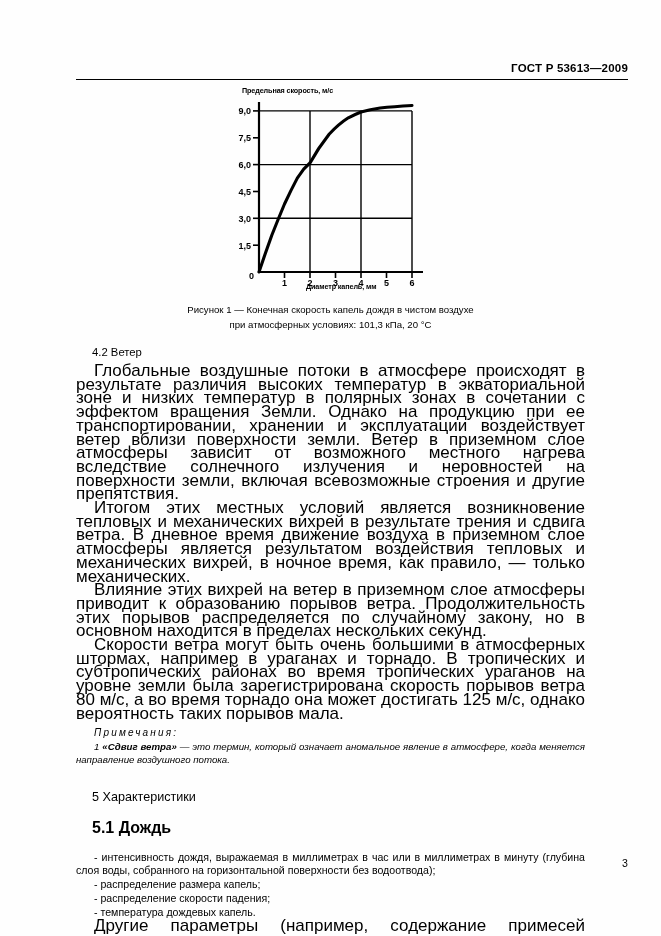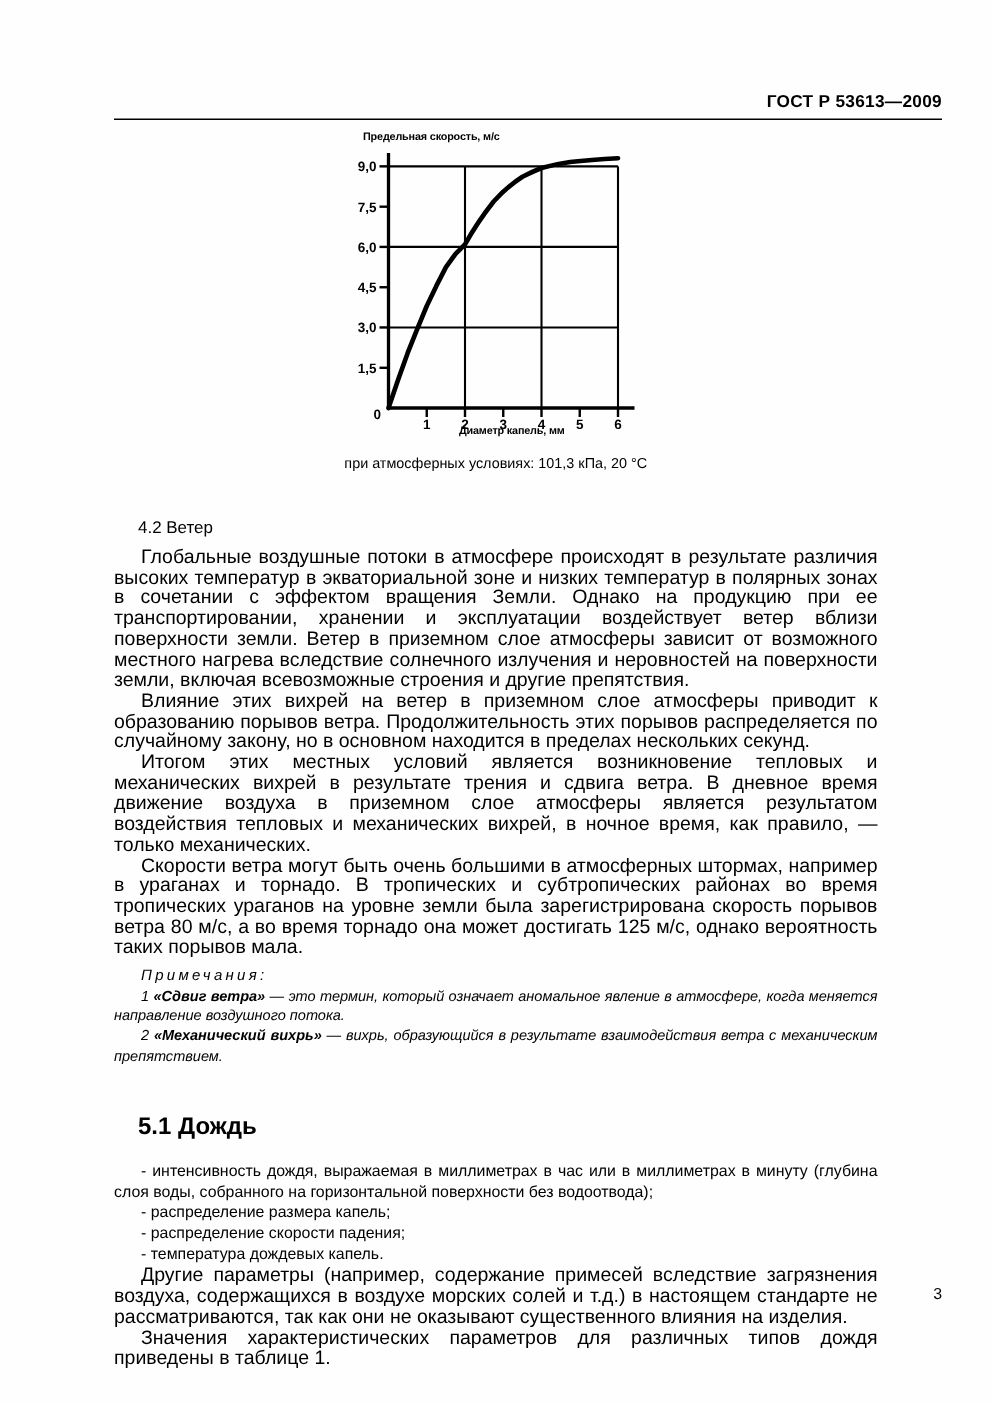--- a/index.html
+++ b/index.html
@@ -101,21 +101,21 @@
     font-size: 12.6px;
     padding-left: 16px;
   }
   h3.subsec {
     font-size: 16px;
     font-weight: bold;
     margin: 0 0 5px 0;
     padding-left: 16px;
   }
   p.t {
-    font-size: 13px;
+    font-size: 17px;
     line-height: 13.7px;
     margin: 0;
     text-align: justify;
     text-indent: 18px;
     hyphens: manual;
   }
   p.bullet {
     font-size: 10.6px;
     line-height: 13.7px;
     margin: 0;
@@ -236,44 +236,42 @@
                C 84.4,65.3 90.8,56.3 97.1,48.3
                C 103.5,41.3 109.9,35.9 116.3,31.8
                C 122.6,28.6 129,26.0 129,26.0
                C 135.4,24.2 141.8,22.9 148.1,22.0
                C 161,20.6 173,19.9 180,19.5" stroke="#000" stroke-width="3.1" fill="none" stroke-linecap="round" stroke-linejoin="round"></path>
     </svg>
     <div class="x-axis-title">Диаметр капель, мм</div>
   </div>
 
   <div class="caption">
+    <div>Рисунок 1 — Конечная скорость капель дождя в чистом воздухе</div>
     <div>при атмосферных условиях: 101,3 кПа, 20 °С</div>
   </div>
 
   <div class="body">
 
     <h2 class="sec">4.2  Ветер</h2>
     <p class="t">Глобальные воздушные потоки в атмосфере происходят в результате различия высоких температур в экваториальной зоне и низких температур в полярных зонах в сочетании с эффектом вращения Земли. Однако на продукцию при ее транспортировании, хранении и эксплуатации воздействует ветер вблизи поверхности земли. Ветер в приземном слое атмосферы зависит от возможного местного нагрева вследствие солнечного излучения и неровностей на поверхности земли, включая всевозможные строения и другие препятствия.</p>
+    <p class="t">Итогом этих местных условий является возникновение тепловых и механических вихрей в результате трения и сдвига ветра. В дневное время движение воздуха в приземном слое атмосферы является результатом воздействия тепловых и механических вихрей, в ночное время, как правило, — только механических.</p>
     <p class="t">Влияние этих вихрей на ветер в приземном слое атмосферы приводит к образованию порывов ветра. Продолжительность этих порывов распределяется по случайному закону, но в основном находится в пределах нескольких секунд.</p>
-    <p class="t">Итогом этих местных условий является возникновение тепловых и механических вихрей в результате трения и сдвига ветра. В дневное время движение воздуха в приземном слое атмосферы является результатом воздействия тепловых и механических вихрей, в ночное время, как правило, — только механических.</p>
     <p class="t">Скорости ветра могут быть очень большими в атмосферных штормах, например в ураганах и торнадо. В тропических и субтропических районах во время тропических ураганов на уровне земли была зарегистрирована скорость порывов ветра 80 м/с, а во время торнадо она может достигать 125 м/с, однако вероятность таких порывов мала.</p>
 
     <div class="notes">
       <p class="notes-title">Примечания:</p>
       <p class="note">
         <span>1</span>
         <b>«Сдвиг ветра»</b><span> — это термин, который означает аномальное явление в атмосфере, когда меняется направление воздушного потока.</span>
       </p>
-      <p class="note">
-        <span>2</span>
-        <b>«Механический вихрь»</b><span> — вихрь, образующийся в результате взаимодействия ветра с механическим препятствием.</span>
-      </p>
     </div>
 
     <div class="gap-m"></div>
+    <h2 class="sec big">5  Характеристики</h2>
     <div class="gap-s"></div>
     <h3 class="subsec">5.1  Дождь</h3>
     <div class="gap-s"></div>
 
     <p class="bullet"><span>- интенсивность дождя, выражаемая в миллиметрах в час </span><span class="ital">или в миллиметрах в минуту</span><span> (глубина слоя воды, собранного на горизонтальной поверхности без водоотвода);</span></p>
     <p class="bullet">- распределение размера капель;</p>
     <p class="bullet">- распределение скорости падения;</p>
     <p class="bullet">- температура дождевых капель.</p>
     <p class="t">Другие параметры (например, содержание примесей вследствие загрязнения воздуха, содержащихся в воздухе морских солей и т.д.) в настоящем стандарте не рассматриваются, так как они не оказывают существенного влияния на изделия.</p>
     <p class="t">Значения характеристических параметров для различных типов дождя приведены в таблице 1.</p>

